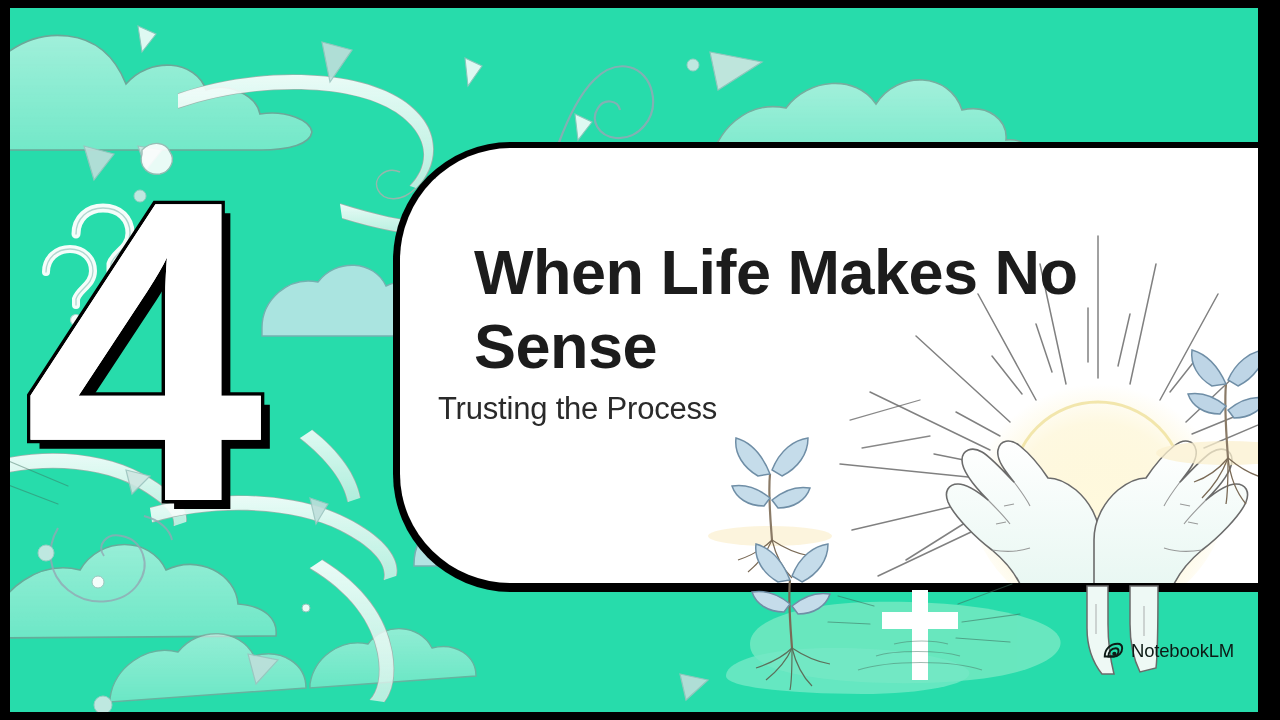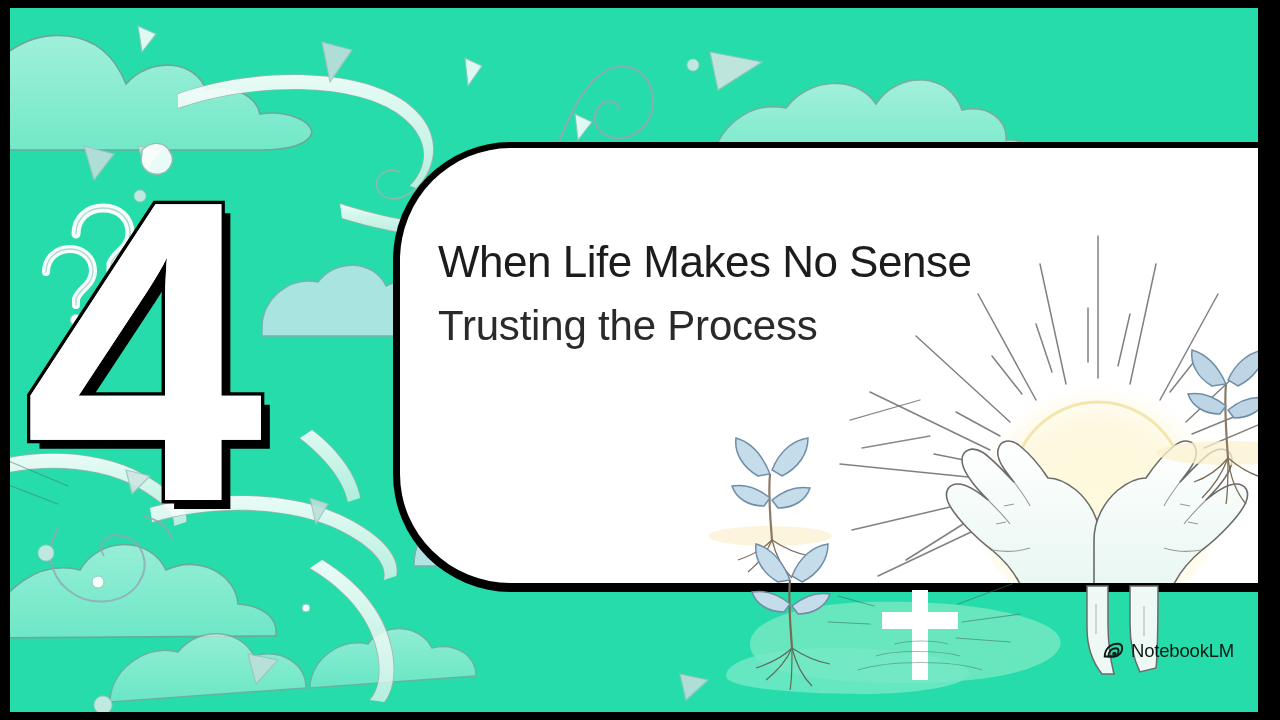--- a/index.html
+++ b/index.html
@@ -43,25 +43,25 @@
     border:7px solid #000;
     border-top-left-radius:118px;
     border-bottom-left-radius:118px;
     border-right:none; border-top-width:6px; border-bottom-width:9px;
     z-index:5; overflow:hidden;
   }
   #card-clip{ position:absolute; inset:0; overflow:hidden; }
 
   #card-text{ position:absolute; left:38px; top:88px; z-index:4; }
   #title{
-    font-size:44px; font-weight:400; line-height:1.17; color:#1c1c1c;
-    letter-spacing:-0.5px; max-width:760px;
+    font-size:63px; font-weight:700; line-height:1.17; color:#1c1c1c;
+    letter-spacing:-0.5px; max-width:760px;margin-left:36px;
   }
   #subtitle{
-    margin-top:15px; font-size:42px; font-weight:400; color:#2a2a2a;
+    margin-top:8px; font-size:31px; font-weight:400; color:#2a2a2a;
     letter-spacing:-0.2px;
   }
 
   
   #brand{
     position:absolute; right:24px; bottom:50px; z-index:20;
     display:flex; align-items:center; gap:7px;
   }
   #brand-label{ font-size:18.5px; color:#0d1b16; letter-spacing:-0.2px; }
 

